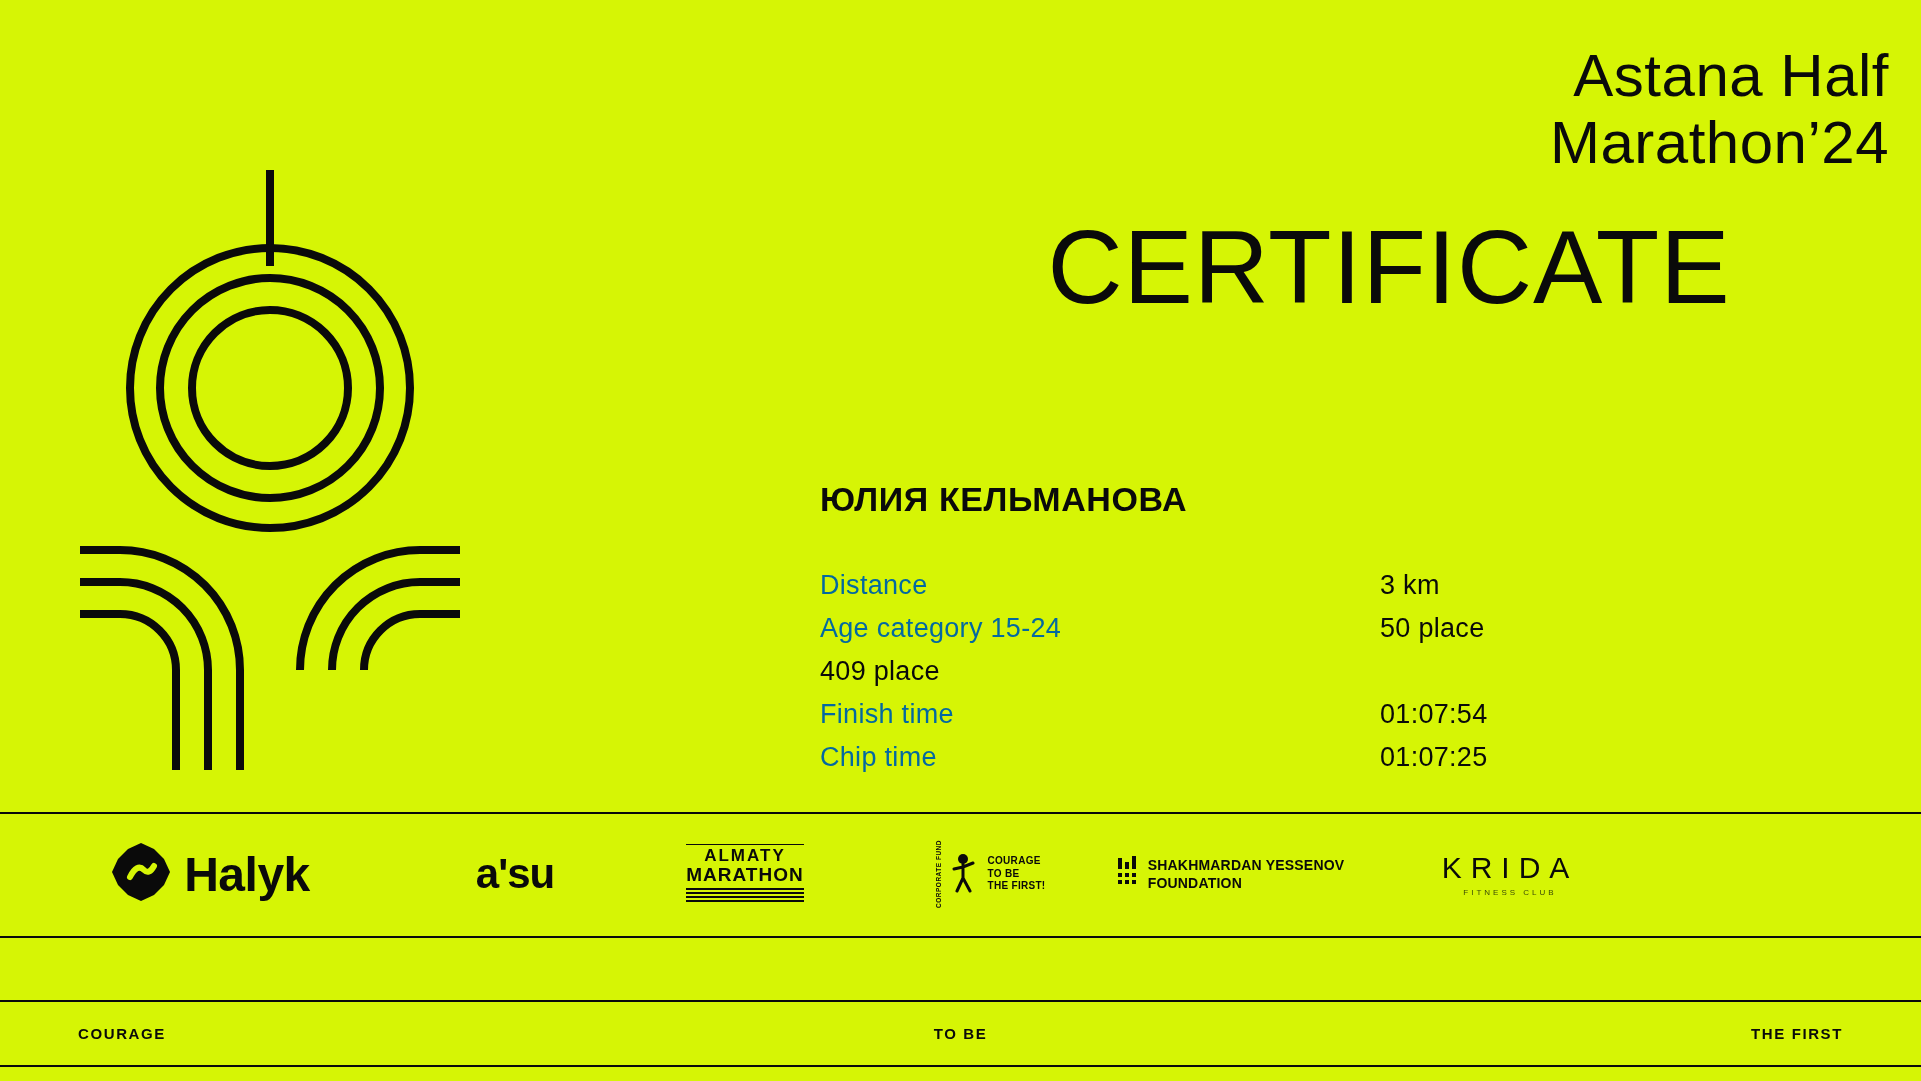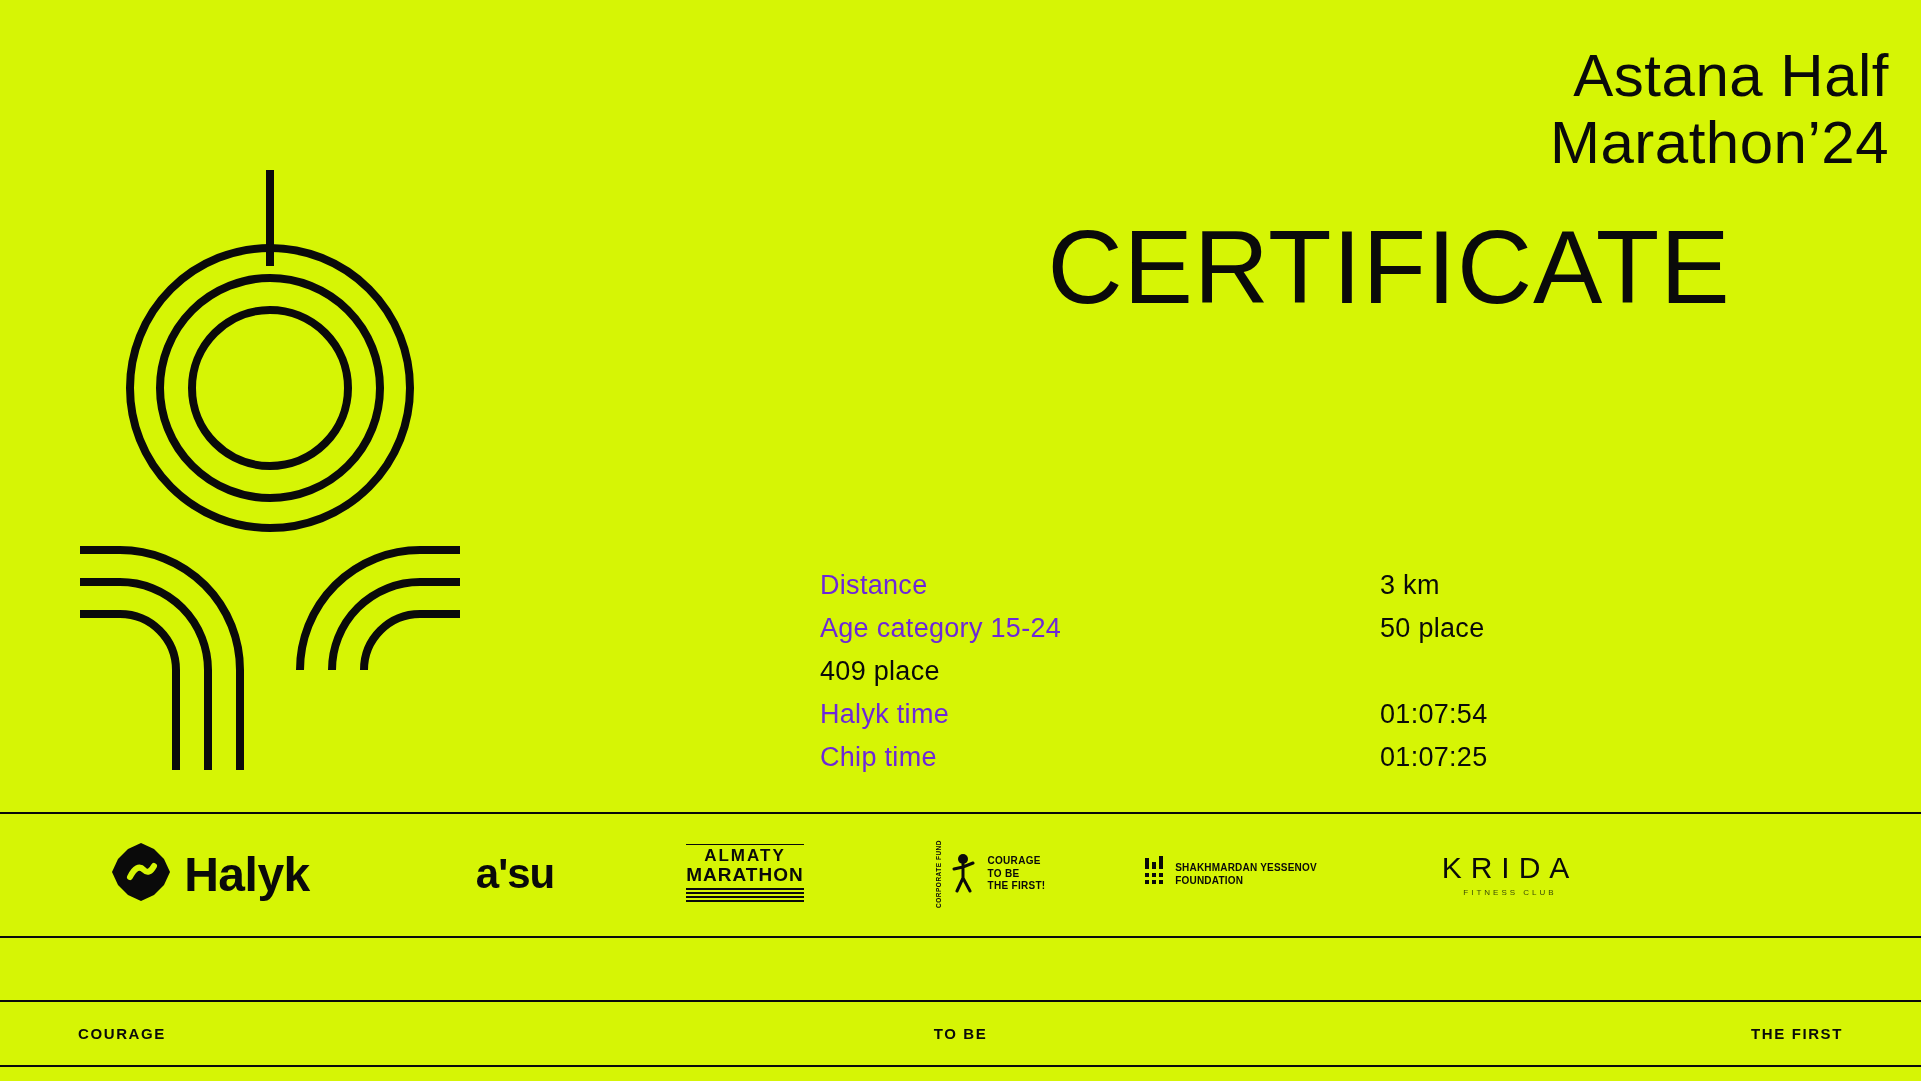--- a/index.html
+++ b/index.html
@@ -71,21 +71,21 @@
   .result-row {
     display: flex;
     align-items: baseline;
     margin-bottom: 12px;
   }
   .result-label {
     width: 560px;
     font-size: 27px;
     font-weight: 500;
     letter-spacing: 0.3px;
-    color: #6d28d9;
+    color: #0369a1;
   }
   .result-value {
     font-size: 27px;
     font-weight: 500;
     letter-spacing: 0.3px;
     color: #0a0a0a;
   }
 
   
   .emblem {
@@ -189,21 +189,21 @@
     writing-mode: vertical-rl;
     transform: rotate(180deg);
     letter-spacing: 0.5px;
     margin-right: 4px;
   }
   .foundation-block {
     display: flex;
     align-items: center;
   }
   .foundation-txt {
-    font-size: 10px;
+    font-size: 14px;
     font-weight: 700;
     line-height: 1.3;
     letter-spacing: 0.2px;
     margin-left: 4px;
   }
   .drugoyty-text {
     font-size: 22px;
     font-weight: 700;
     letter-spacing: 0px;
   }
@@ -277,35 +277,36 @@
       <path d="M20 380 h40 a120 120 0 0 1 120 120 v105" stroke="#0a0a0a" stroke-width="8" fill="none"></path>
       <path d="M20 412 h40 a88 88 0 0 1 88 88 v105" stroke="#0a0a0a" stroke-width="8" fill="none"></path>
       <path d="M20 444 h40 a56 56 0 0 1 56 56 v105" stroke="#0a0a0a" stroke-width="8" fill="none"></path>
 
       <path d="M400 380 h-40 a120 120 0 0 0 -120 120" stroke="#0a0a0a" stroke-width="8" fill="none"></path>
       <path d="M400 412 h-40 a88 88 0 0 0 -88 88" stroke="#0a0a0a" stroke-width="8" fill="none"></path>
       <path d="M400 444 h-40 a56 56 0 0 0 -56 56" stroke="#0a0a0a" stroke-width="8" fill="none"></path>
     </svg>
   </div>
 
+  <div class="participant">ЮЛИЯ КЕЛЬМАНОВА</div>
 
   <div class="results">
     <div class="result-row">
       <div class="result-label">Distance</div>
       <div class="result-value">3 km</div>
     </div>
     <div class="result-row">
       <div class="result-label">Age category 15-24</div>
       <div class="result-value">50 place</div>
     </div>
     <div class="result-row">
       <div class="result-value">409 place</div>
     </div>
     <div class="result-row">
-      <div class="result-label">Halyk time</div>
+      <div class="result-label">Finish time</div>
       <div class="result-value">01:07:54</div>
     </div>
     <div class="result-row">
       <div class="result-label">Chip time</div>
       <div class="result-value">01:07:25</div>
     </div>
   </div>
 
   <div class="rule rule-1"></div>
   <div class="rule rule-2"></div>

